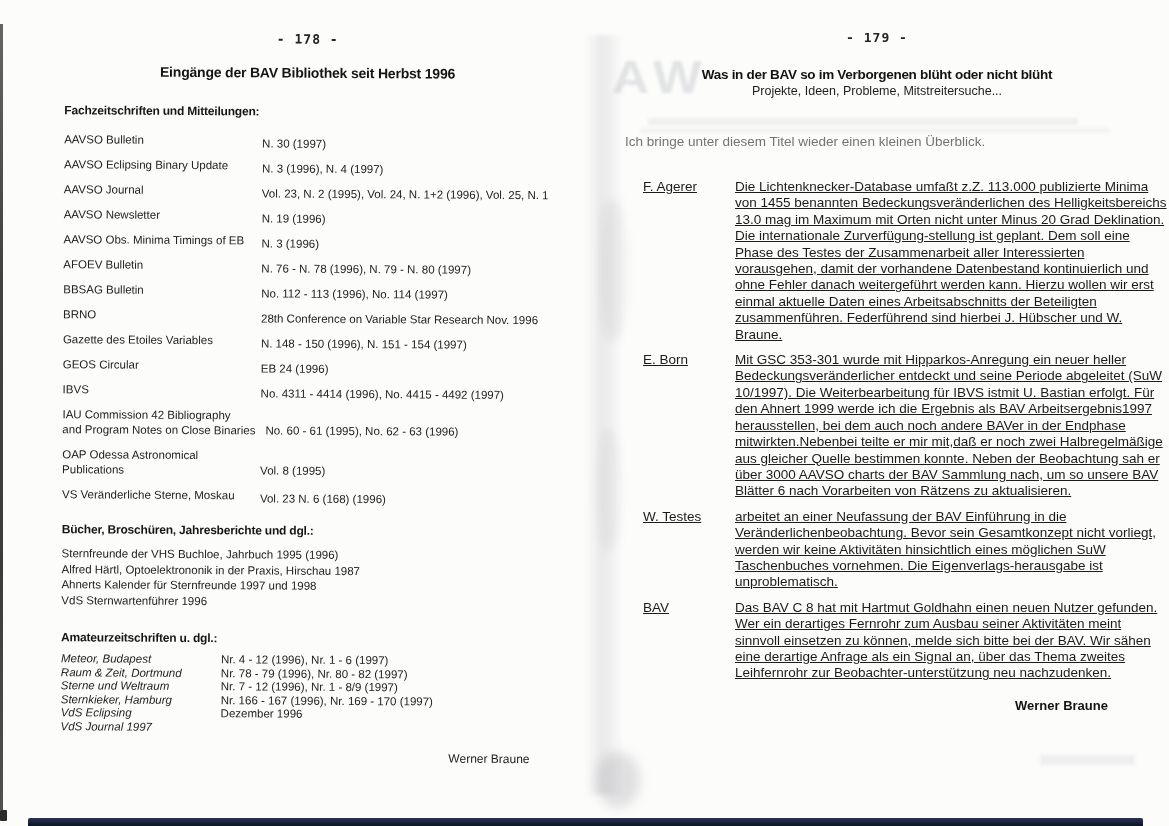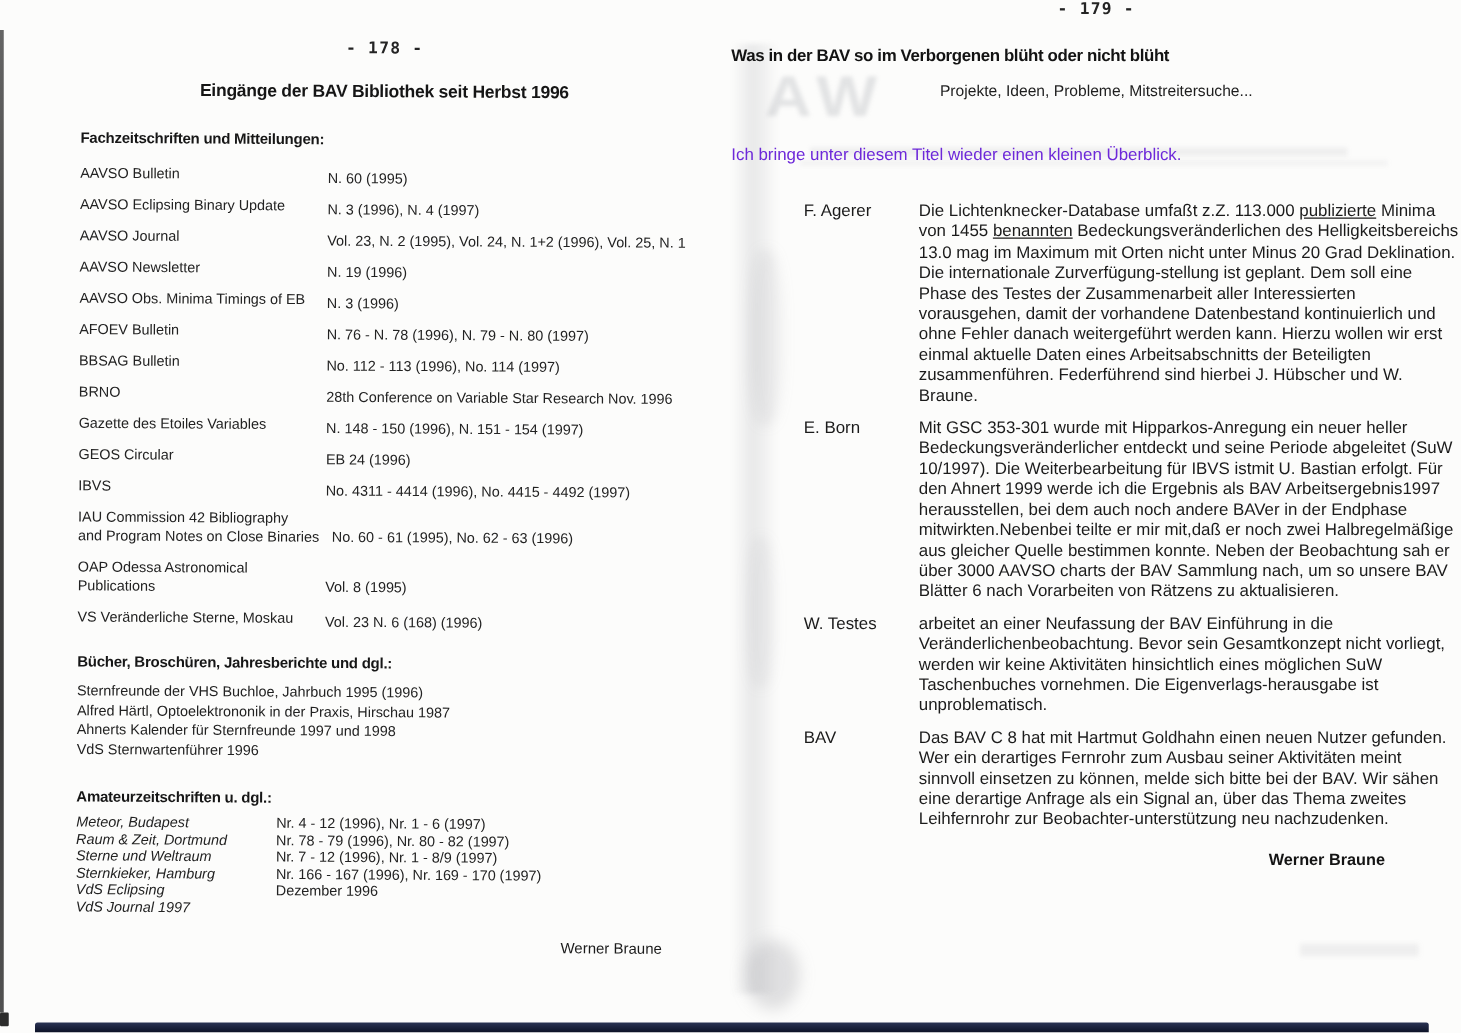--- a/index.html
+++ b/index.html
@@ -28,45 +28,45 @@
   .smudge-4{left:1040px;top:755px;width:95px;height:10px;background:rgba(120,120,128,.10);filter:blur(2px);}
 
   
   .page{position:absolute;top:0;}
   .page-left{left:30px;width:556px;transform:rotate(.35deg);transform-origin:top left;}
   .page-right{left:585px;width:584px;}
 
   .pagenum{text-align:center;font-family:"DejaVu Sans Mono",monospace;font-weight:bold;
     font-size:13px;letter-spacing:1px;color:#242424;}
   .pl-num{padding-top:30px;}
-  .pr-num{}
+  .pr-num{padding-top:30px;}
 
   .pl-title{text-align:center;font-weight:bold;font-size:14px;letter-spacing:-.2px;margin-top:18px;color:#151515;}
   .pl-body{margin-left:35px;margin-top:24px;}
   .sec-head{font-weight:bold;font-size:12px;letter-spacing:-.2px;color:#161616;}
   .jr-rows{margin-top:15px;}
   .row{display:flex;align-items:flex-start;margin-bottom:10px;font-size:11.5px;line-height:15px;color:#222;}
   .row .lbl{flex:0 0 198px;width:198px;white-space:pre-line;padding-right:4px;box-sizing:border-box;}
   .row .val{white-space:nowrap;position:relative;top:3px;}
   .row.bottom-align{align-items:flex-end;}
   .row.bottom-align .val{top:0;}
   .row.wide-label .lbl{flex:0 0 auto;width:auto;margin-right:6px;}
   .books-head{margin-top:20px;}
   .book-lines{margin-top:10px;font-size:11.5px;line-height:15.5px;color:#222;}
   .am-head{margin-top:22px;}
   .am-rows{margin-top:8px;}
   .am-rows .row{margin-bottom:0;line-height:13.5px;}
   .am-rows .row .lbl{flex:0 0 160px;width:160px;font-style:italic;}
   .am-rows .row .val{top:0;}
   .pl-sign{margin-top:16px;margin-left:388px;font-size:12px;color:#1b1b1b;}
 
-  .pr-title{margin-top:22px;text-align:left;font-weight:bold;font-size:13.5px;letter-spacing:-.3px;color:#131313;}
-  .pr-sub{text-align:center;font-size:12.5px;margin-top:14px;color:#1e1e1e;}
-  .pr-intro{margin-top:36px;font-size:13.5px;color:#6d28d9;}
-  .entries{margin-top:30px;margin-left:58px;}
+  .pr-title{margin-top:22px;text-align:center;font-weight:bold;font-size:13.5px;letter-spacing:-.3px;color:#131313;}
+  .pr-sub{text-align:center;font-size:12.5px;margin-top:2px;color:#1e1e1e;}
+  .pr-intro{margin-left:40px;margin-top:36px;font-size:13.5px;color:#737373;}
+  .entries{margin-top:30px;margin-left:58px;text-decoration:underline;}
   .entry{display:flex;margin-bottom:9px;font-size:13.5px;line-height:16.4px;color:#1b1b1b;}
   .entry .author{flex:0 0 92px;width:92px;}
   .entry .etext{width:433px;}
   .u{text-decoration:underline;text-underline-offset:1px;}
   .pr-sign{margin-top:16px;margin-left:430px;font-weight:bold;font-size:13px;color:#141414;}
 </style>
 </head>
 <body>
 
 <div class="edge-line"></div>
@@ -84,21 +84,21 @@
 <div class="page page-left">
   <div class="pagenum pl-num">- 178 -</div>
   <div class="pl-title">Eingänge der BAV Bibliothek seit Herbst 1996</div>
 
   <div class="pl-body">
     <div class="sec-head">Fachzeitschriften und Mitteilungen:</div>
 
     <div class="jr-rows">
       <div class="row">
         <span class="lbl">AAVSO Bulletin</span>
-        <span class="val">N. 60 (1995)</span>
+        <span class="val">N. 30 (1997)</span>
       </div>
       <div class="row">
         <span class="lbl">AAVSO Eclipsing Binary Update</span>
         <span class="val">N. 3 (1996), N. 4 (1997)</span>
       </div>
       <div class="row">
         <span class="lbl">AAVSO Journal</span>
         <span class="val">Vol. 23, N. 2 (1995), Vol. 24, N. 1+2 (1996), Vol. 25, N. 1</span>
       </div>
       <div class="row">

